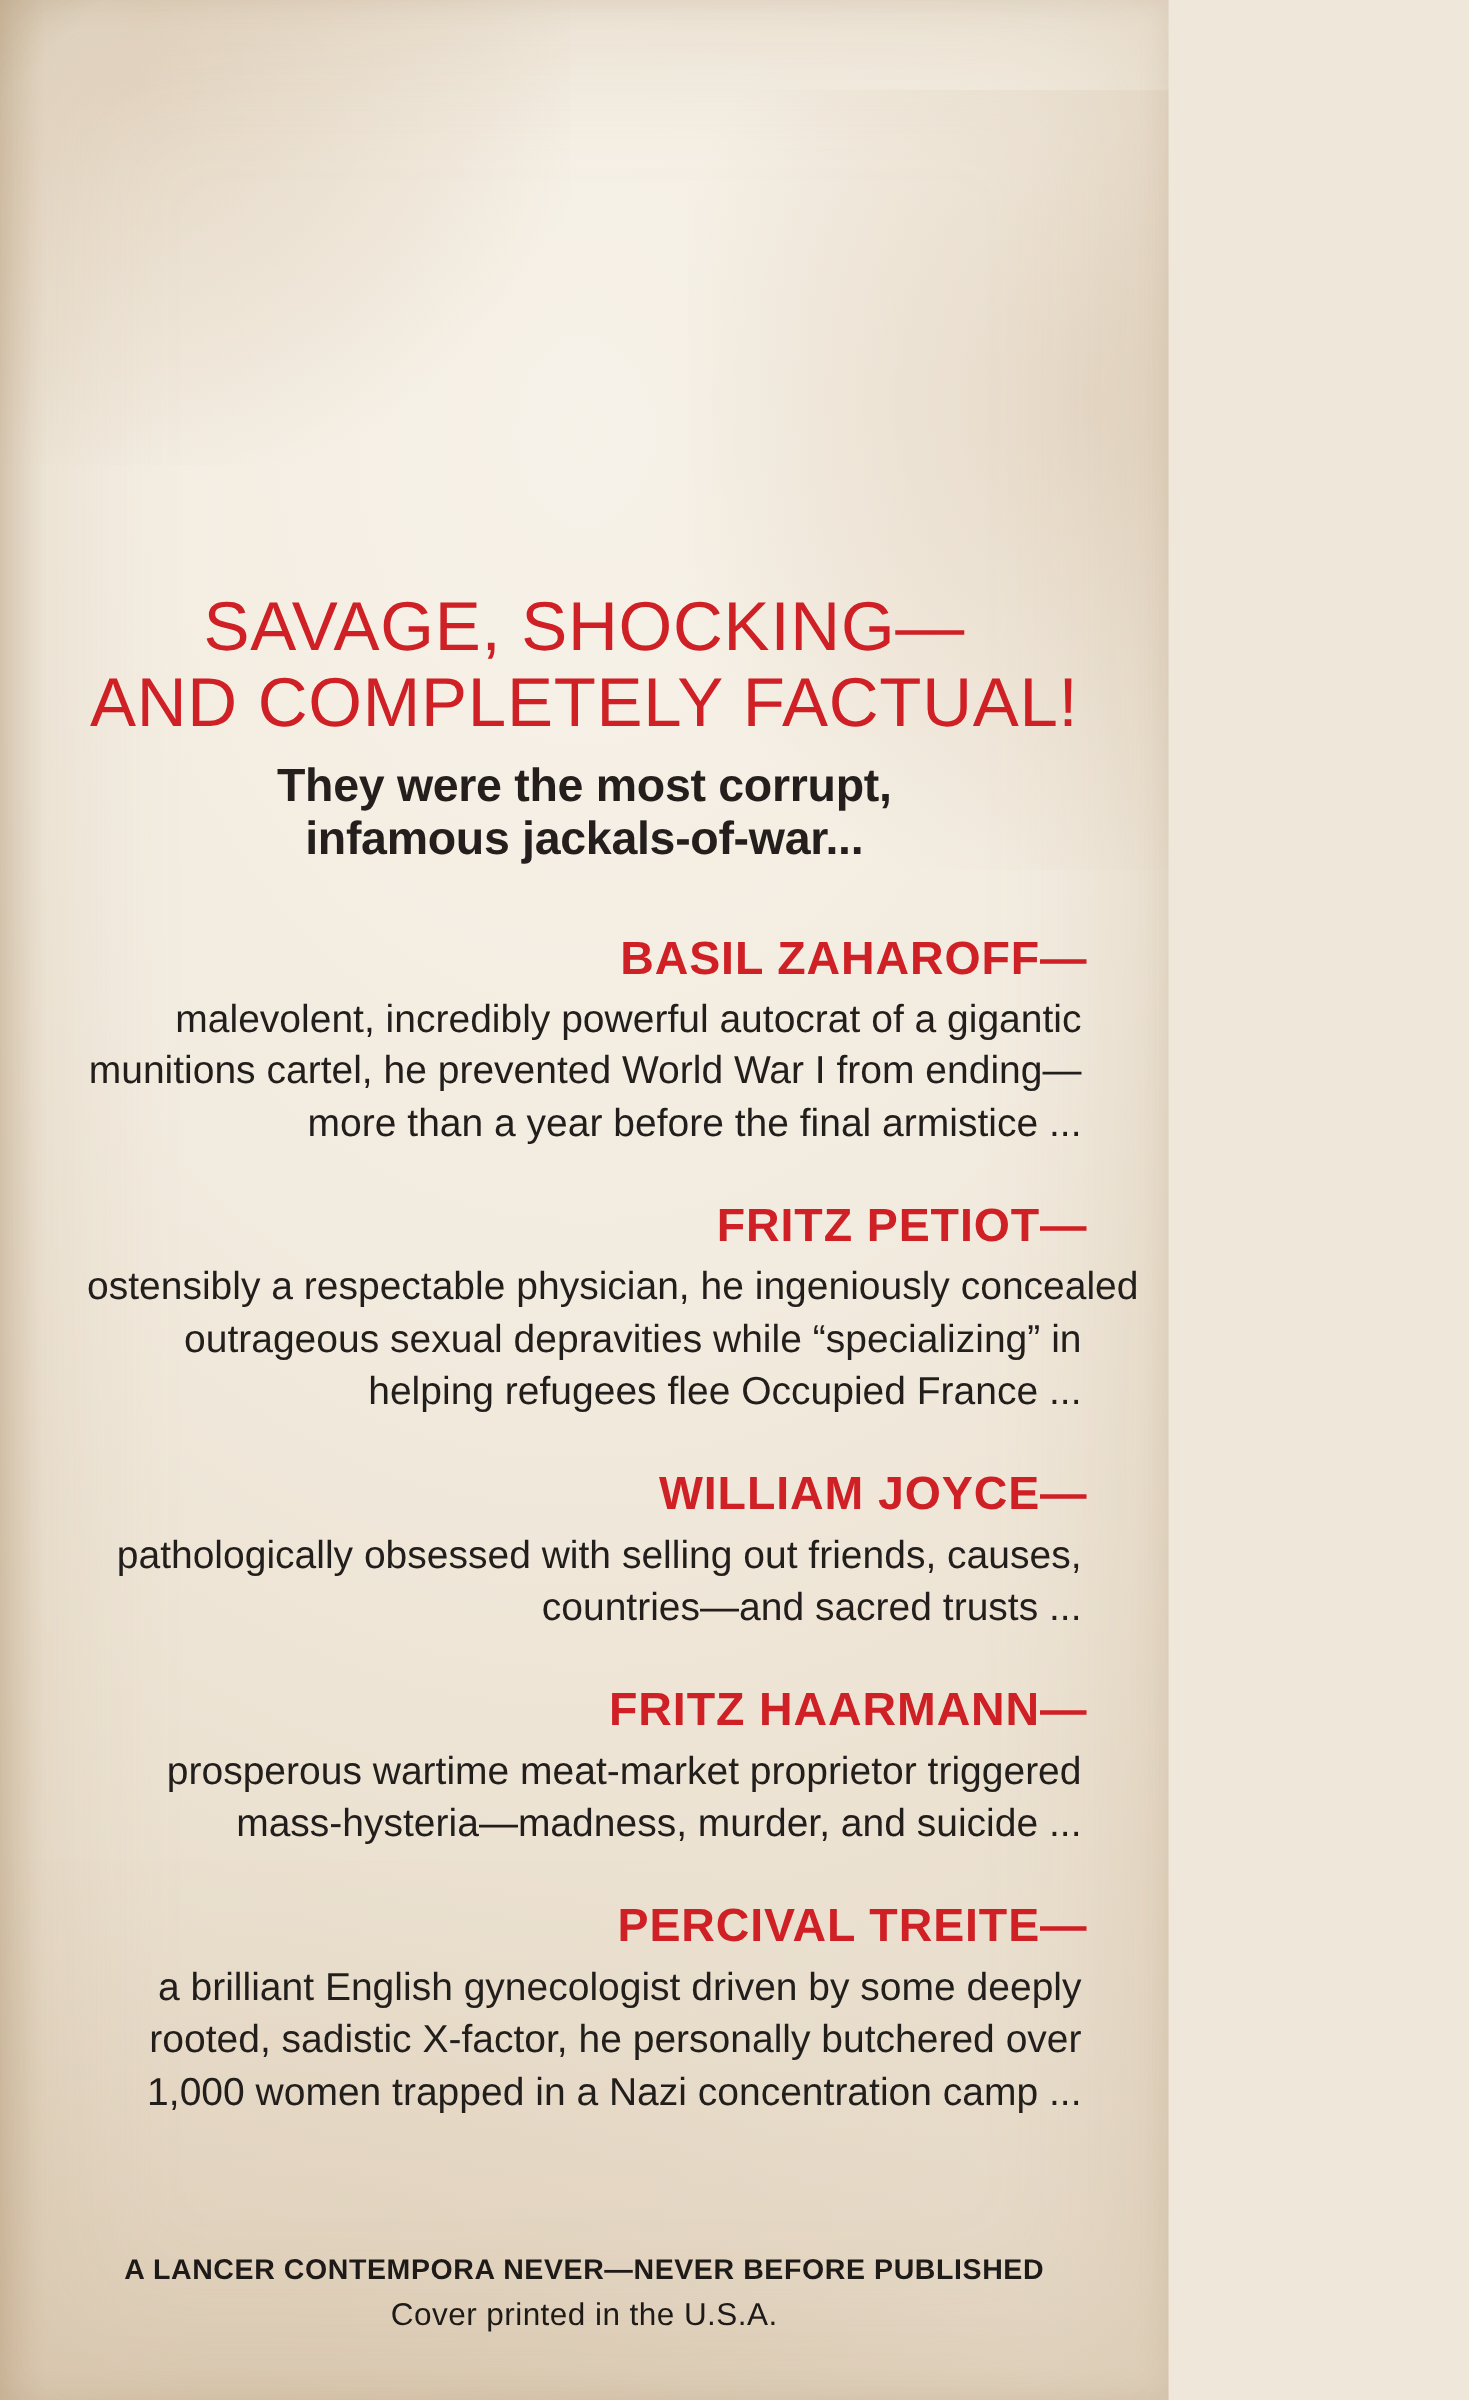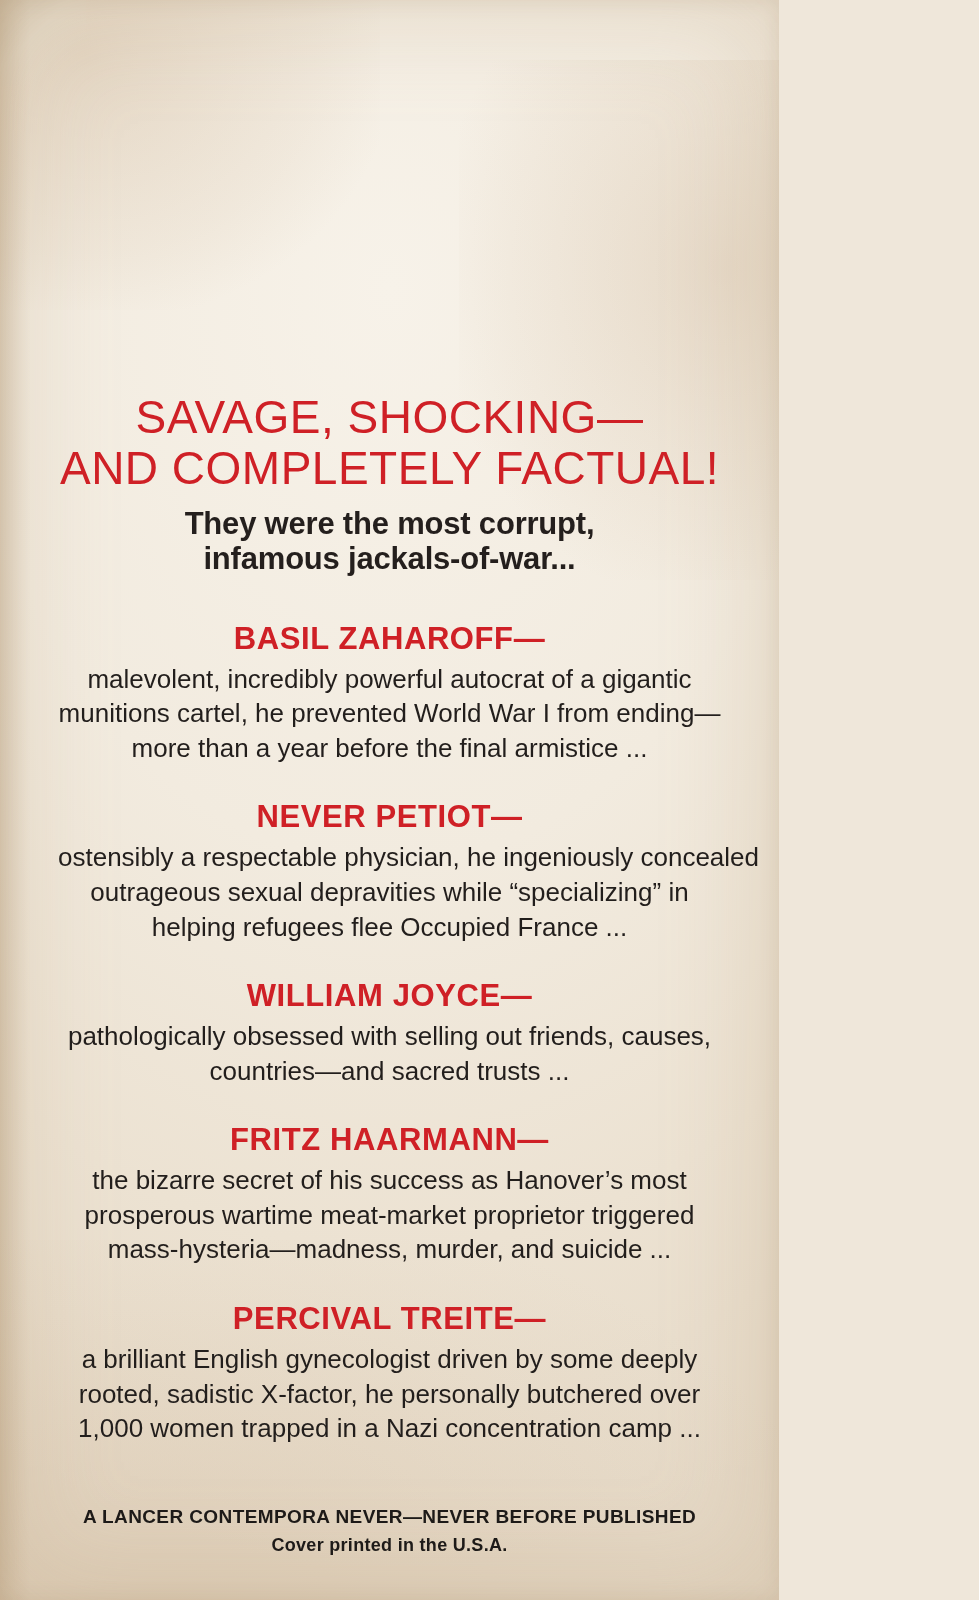--- a/index.html
+++ b/index.html
@@ -89,21 +89,21 @@
   .subhead {
     color: #241f1d;
     font-size: 31px;
     line-height: 1.12;
     font-weight: 700;
     margin: 0 0 44px 0;
     letter-spacing: -0.2px;
   }
   .subhead .l1, .subhead .l2 { display: block; white-space: nowrap; }
 
-  .entry { margin: 0 0 34px 0; }
+  .entry { margin: 0 0 34px 0; text-align: right; }
 
   .entry-name {
     color: #cf2026;
     font-size: 31px;
     font-weight: 700;
     letter-spacing: 0.6px;
     margin: 0 0 5px 0;
     white-space: nowrap;
   }
 
@@ -124,22 +124,22 @@
   }
   .footer-line1 {
     color: #1d1a18;
     font-size: 19px;
     font-weight: 700;
     letter-spacing: 0.4px;
     margin: 0 0 7px 0;
   }
   .footer-line2 {
     color: #1d1a18;
-    font-size: 18px;
-    font-weight: 700;
+    font-size: 21px;
+    font-weight: 400;
     letter-spacing: 0.3px;
     margin: 0;
   }
 </style>
 </head>
 <body>
 
 <div class="cover">
 
   <div class="stain-a"></div>
@@ -164,40 +164,39 @@
     <div class="entry">
       <div class="entry-name">BASIL ZAHAROFF—</div>
       <p class="entry-desc">
         <span class="ln">malevolent, incredibly powerful autocrat of a gigantic</span>
         <span class="ln">munitions cartel, he prevented World War I from ending—</span>
         <span class="ln">more than a year before the final armistice ...</span>
       </p>
     </div>
 
     <div class="entry">
-      <div class="entry-name">NEVER PETIOT—</div>
+      <div class="entry-name">FRITZ PETIOT—</div>
       <p class="entry-desc">
         <span class="ln">ostensibly a respectable physician, he ingeniously concealed</span>
         <span class="ln">outrageous sexual depravities while “specializing” in</span>
         <span class="ln">helping refugees flee Occupied France ...</span>
       </p>
     </div>
 
     <div class="entry">
       <div class="entry-name">WILLIAM JOYCE—</div>
       <p class="entry-desc">
         <span class="ln">pathologically obsessed with selling out friends, causes,</span>
         <span class="ln">countries—and sacred trusts ...</span>
       </p>
     </div>
 
     <div class="entry">
       <div class="entry-name">FRITZ HAARMANN—</div>
       <p class="entry-desc">
-        <span class="ln">the bizarre secret of his success as Hanover’s most</span>
         <span class="ln">prosperous wartime meat-market proprietor triggered</span>
         <span class="ln">mass-hysteria—madness, murder, and suicide ...</span>
       </p>
     </div>
 
     <div class="entry">
       <div class="entry-name">PERCIVAL TREITE—</div>
       <p class="entry-desc">
         <span class="ln">a brilliant English gynecologist driven by some deeply</span>
         <span class="ln">rooted, sadistic X-factor, he personally butchered over</span>

